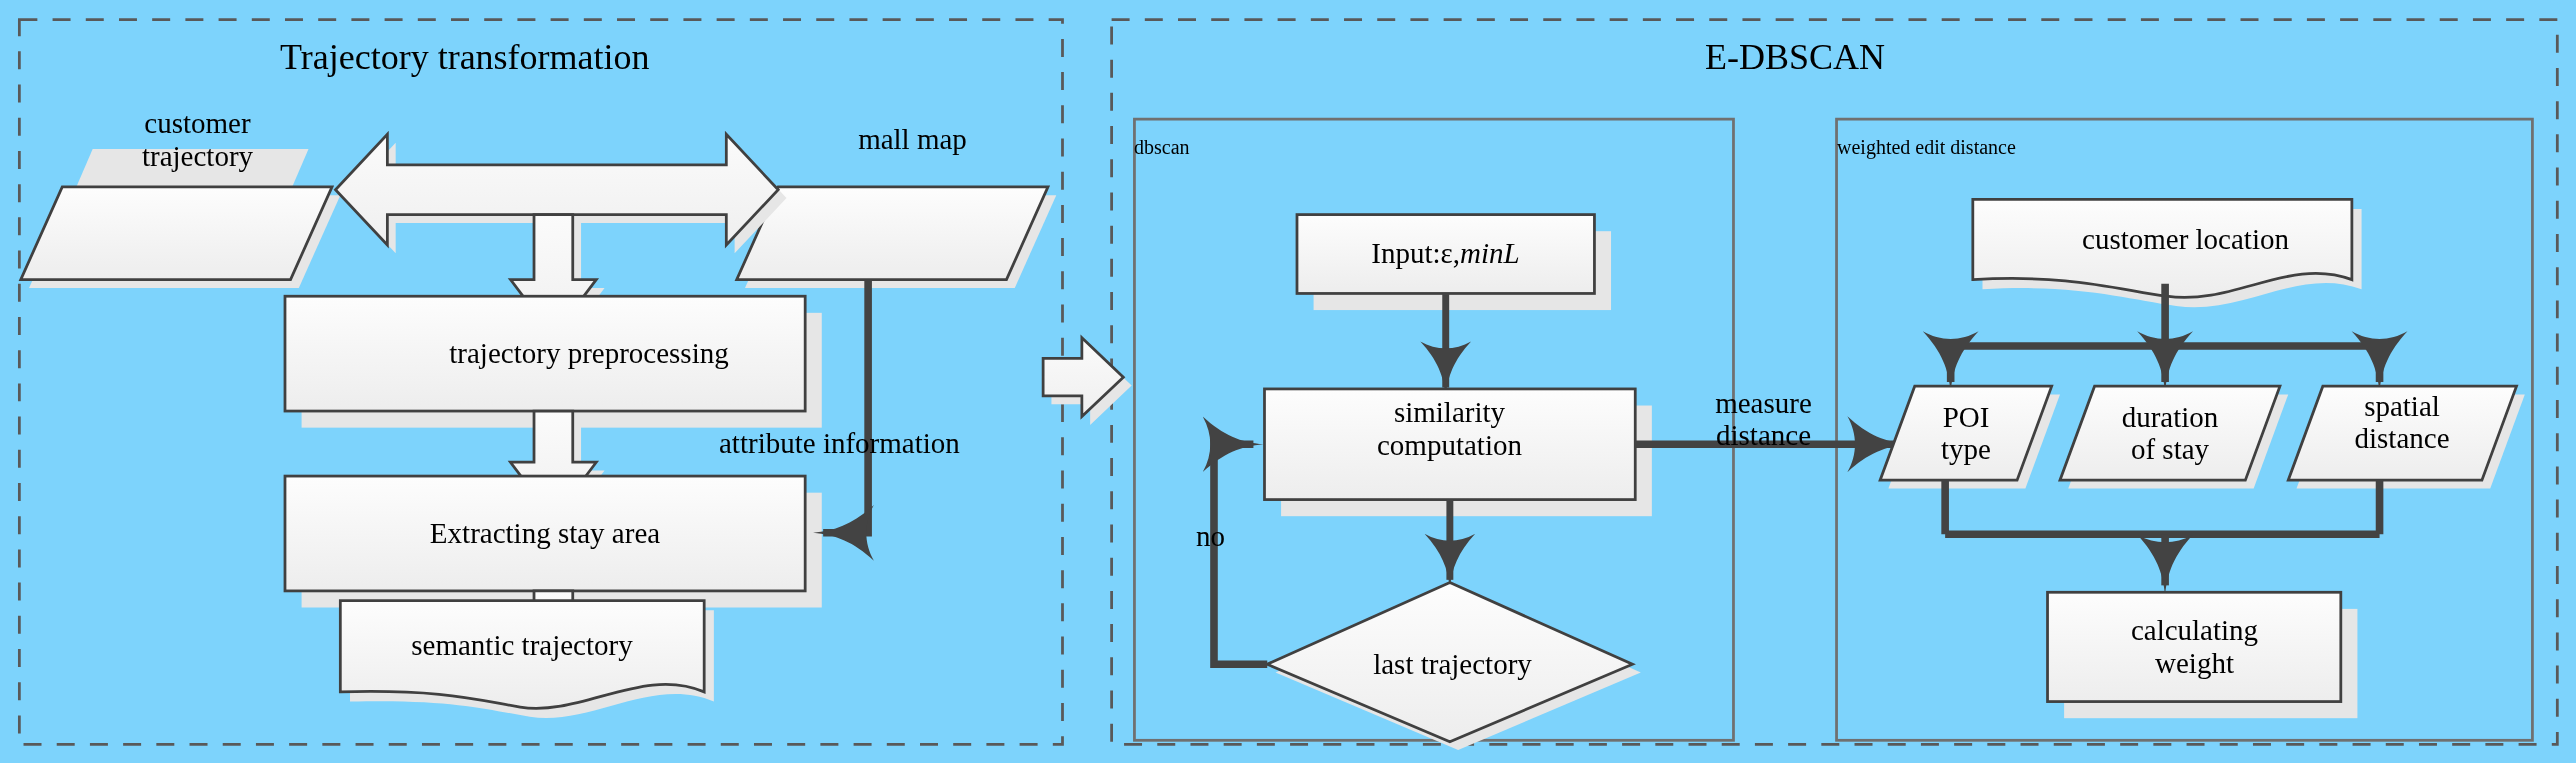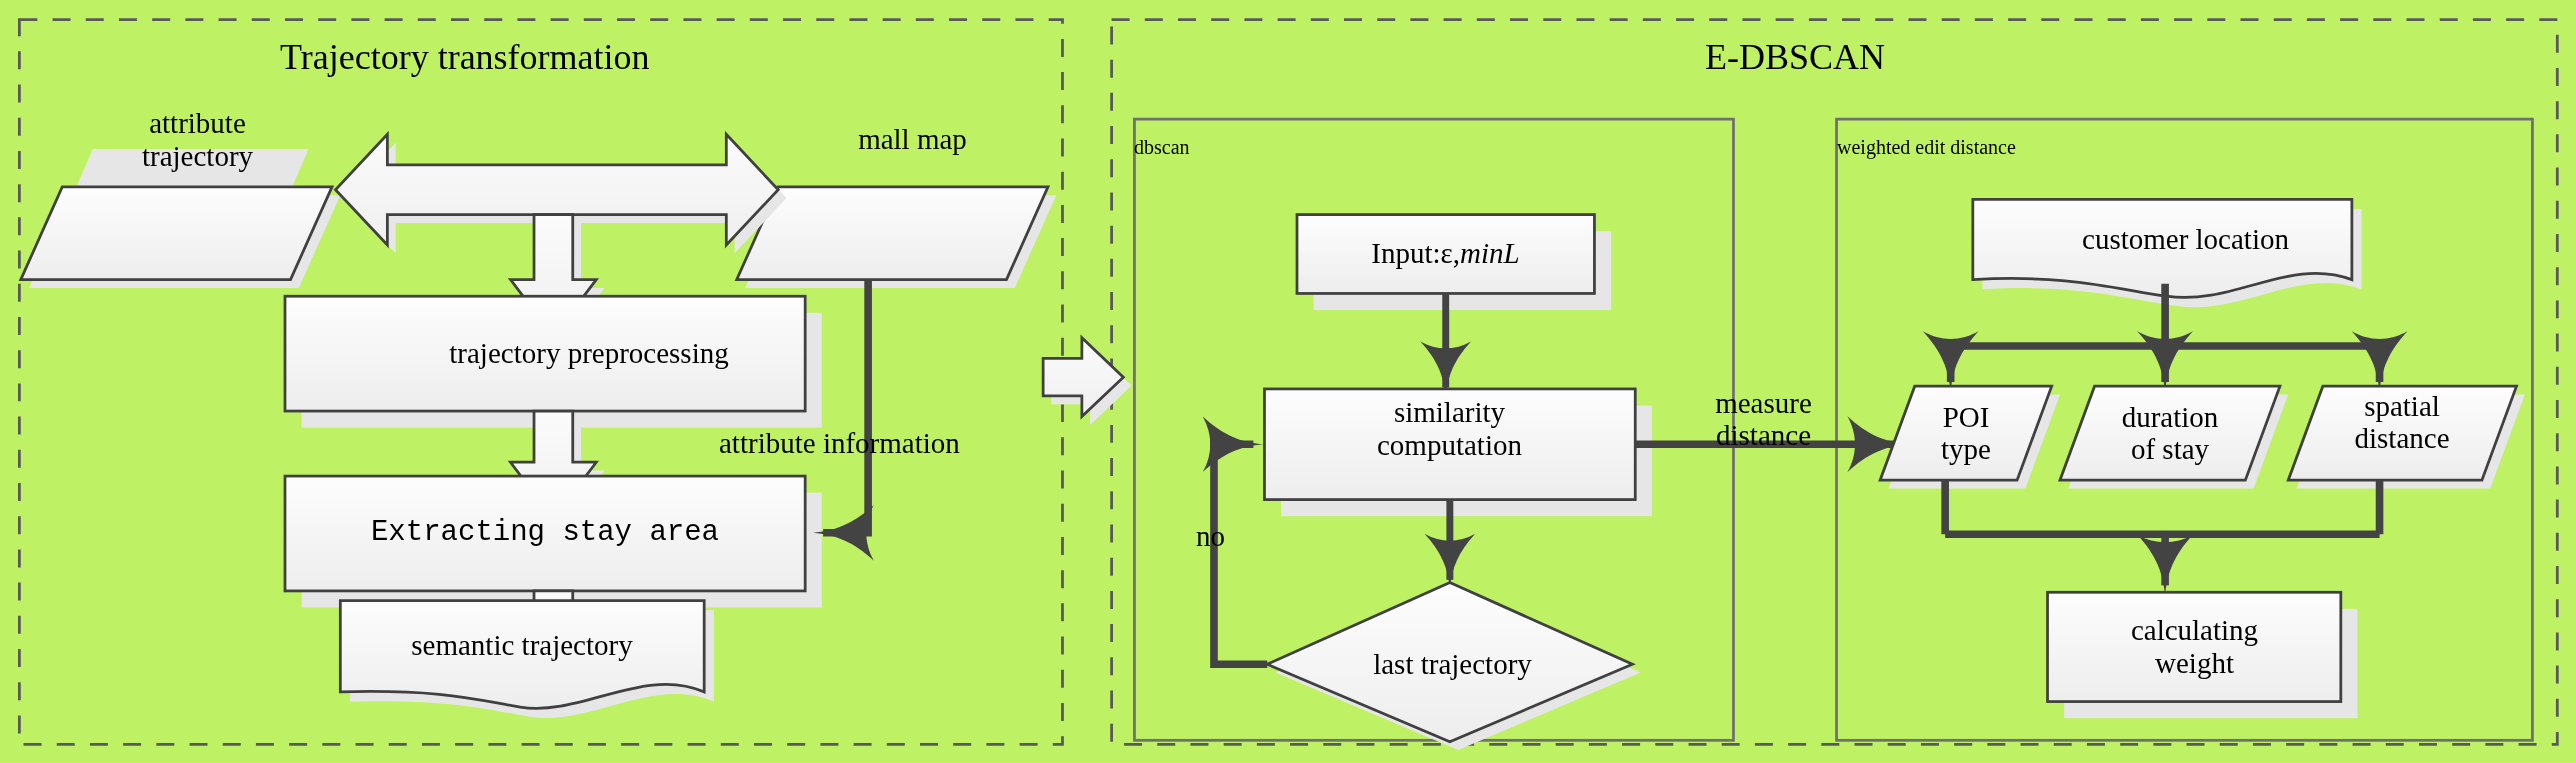--- a/index.html
+++ b/index.html
@@ -7,21 +7,21 @@
     padding: 0;
     background: #ffffff;
   }
   body {
     font-family: "Liberation Serif", "DejaVu Serif", serif;
   }
   #canvas {
     position: relative;
     width: 2576px;
     height: 764px;
-    background: #bef264;
+    background: #7dd3fc;
     overflow: hidden;
   }
   svg.layer {
     position: absolute;
     left: 0;
     top: 0;
     width: 2576px;
     height: 764px;
   }
   .panel-title {
@@ -205,28 +205,28 @@
       <rect x="2960" y="856" width="424" height="158" fill="url(#shapeGrad)" stroke="#404040" stroke-width="4"></rect>
     </g>
   </svg>
 
   <div class="panel-title" style="left:280px; top:36px;">Trajectory transformation</div>
   <div class="panel-title" style="left:1705px; top:36px;">E-DBSCAN</div>
 
   <div class="sub-title" style="left:1134px; top:136px; width:599px;">dbscan</div>
   <div class="sub-title" style="left:1837px; top:136px; width:696px;">weighted edit distance</div>
 
-  <div class="node-label" style="left:42px; top:58px; width:311px; height:163px;">attribute
+  <div class="node-label" style="left:42px; top:58px; width:311px; height:163px;">customer
 trajectory</div>
 
   <div class="node-label" style="left:757px; top:58px; width:311px; height:163px;">mall map</div>
 
   <div class="node-label" style="left:285px; top:296px; width:608px; height:115px;">trajectory preprocessing</div>
 
-  <div class="node-label" style="left:285px; top:476px; width:520px; height:115px;font-family:Liberation Mono, monospace;">Extracting stay area</div>
+  <div class="node-label" style="left:285px; top:476px; width:520px; height:115px;">Extracting stay area</div>
 
   <div class="node-label" style="left:340px; top:600px; width:364px; height:91px;">semantic trajectory</div>
 
   <div class="edge-label" style="left:719px; top:427px; width:374px; text-align:left;">attribute information</div>
 
   <div class="node-label" style="left:1297px; top:214px; width:297px; height:79px;">
     <span>Input:ε,</span><span class="ital">minL</span>
   </div>
 
   <div class="node-label" style="left:1264px; top:389px; width:371px; height:79px;">similarity

